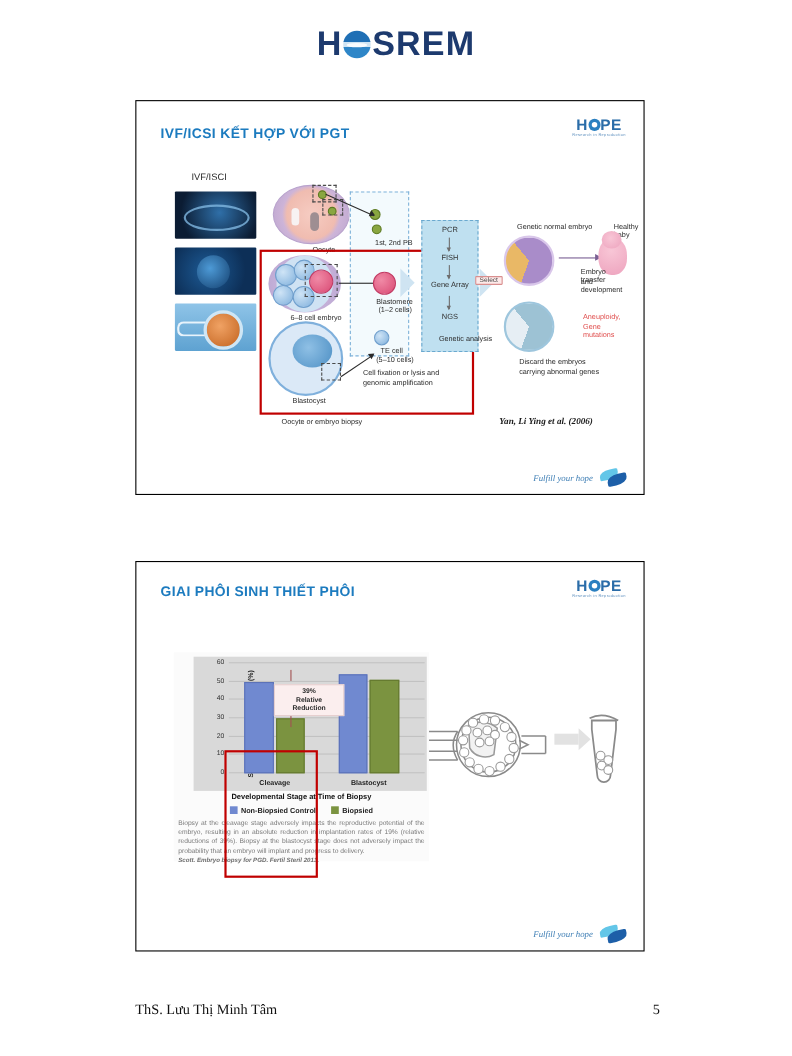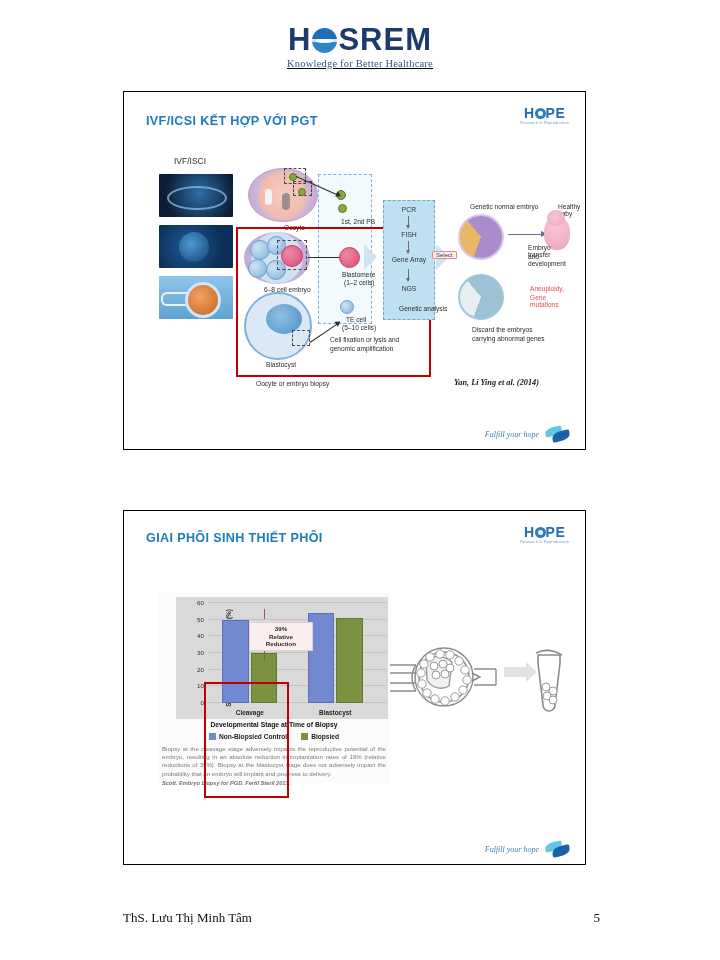--- a/index.html
+++ b/index.html
@@ -6,21 +6,21 @@
   html, body { margin:0; padding:0; }
   body {
     width: 720px; height: 960px;
     background: #ffffff;
     font-family: "Liberation Serif", serif;
     position: relative;
     overflow: hidden;
   }
 
   
-  .page-header { position:absolute; top:24px; left:0; width:720px; text-align:center;text-decoration:underline; }
+  .page-header { position:absolute; top:24px; left:0; width:720px; text-align:center; }
   .hosrem-word { font-family:"Liberation Sans", sans-serif; font-weight:bold; font-size:31px;
                  color:#1d3a6e; letter-spacing:1px; line-height:1; display:inline-block; }
   .hosrem-word .globe { display:inline-block; width:25px; height:25px; border-radius:50%;
                  background:linear-gradient(#1f6fb5 0%, #1f6fb5 42%, #cfe4f3 42%, #cfe4f3 58%, #2e86c8 58%, #2e86c8 100%);
                  vertical-align:-3px; margin:0 1px; position:relative; }
   .hosrem-word .globe::after{content:"";position:absolute;left:3px;top:11px;width:19px;height:4px;
                  border-radius:50%;background:#ffffff;opacity:.85;}
   .hosrem-tag { font-family:"Liberation Serif", serif; font-size:10.5px; color:#32567f;
                 margin-top:3px; letter-spacing:.2px; }
 
@@ -164,21 +164,20 @@
 
   #redbox2 { left:46px; top:89px; width:85px; height:116px; }
 </style>
 </head>
 <body>
 
 <div class="page-header">
   <div class="hosrem-word">
     <span>H</span><span class="globe"></span><span>SREM</span>
   </div>
-  <div class="hosrem-tag">Knowledge for Better Healthcare</div>
 </div>
 
 <div class="slide" id="slide1">
 
   <div class="slide-title">IVF/ICSI KẾT HỢP VỚI PGT</div>
 
   <div class="hope">
     <div class="hope-word">
       <span>H</span><span class="o"></span><span>PE</span>
     </div>
@@ -268,21 +267,21 @@
     <div class="dg-text cap" style="left:368px;top:101px;">and development</div>
 
     <div class="gabn"></div>
     <div class="dg-text cap red-txt" style="left:370px;top:133px;">Aneuploidy,</div>
     <div class="dg-text cap red-txt" style="left:370px;top:142px;">Gene mutations</div>
     <div class="dg-text cap" style="left:312px;top:174px;">Discard the embryos</div>
     <div class="dg-text cap" style="left:312px;top:183px;">carrying abnormal genes</div>
 
   </div>
 
-  <div class="cite" style="right:46px;bottom:62px;">Yan, Li Ying et al. (2014)</div>
+  <div class="cite" style="right:46px;bottom:62px;">Yan, Li Ying et al. (2006)</div>
 
   <div class="fulfill">
     <div class="fulfill-text">Fulfill your hope</div>
     <div class="fulfill-mark">
       <div class="leafA"></div>
       <div class="leafB"></div>
     </div>
   </div>
 </div>
 

